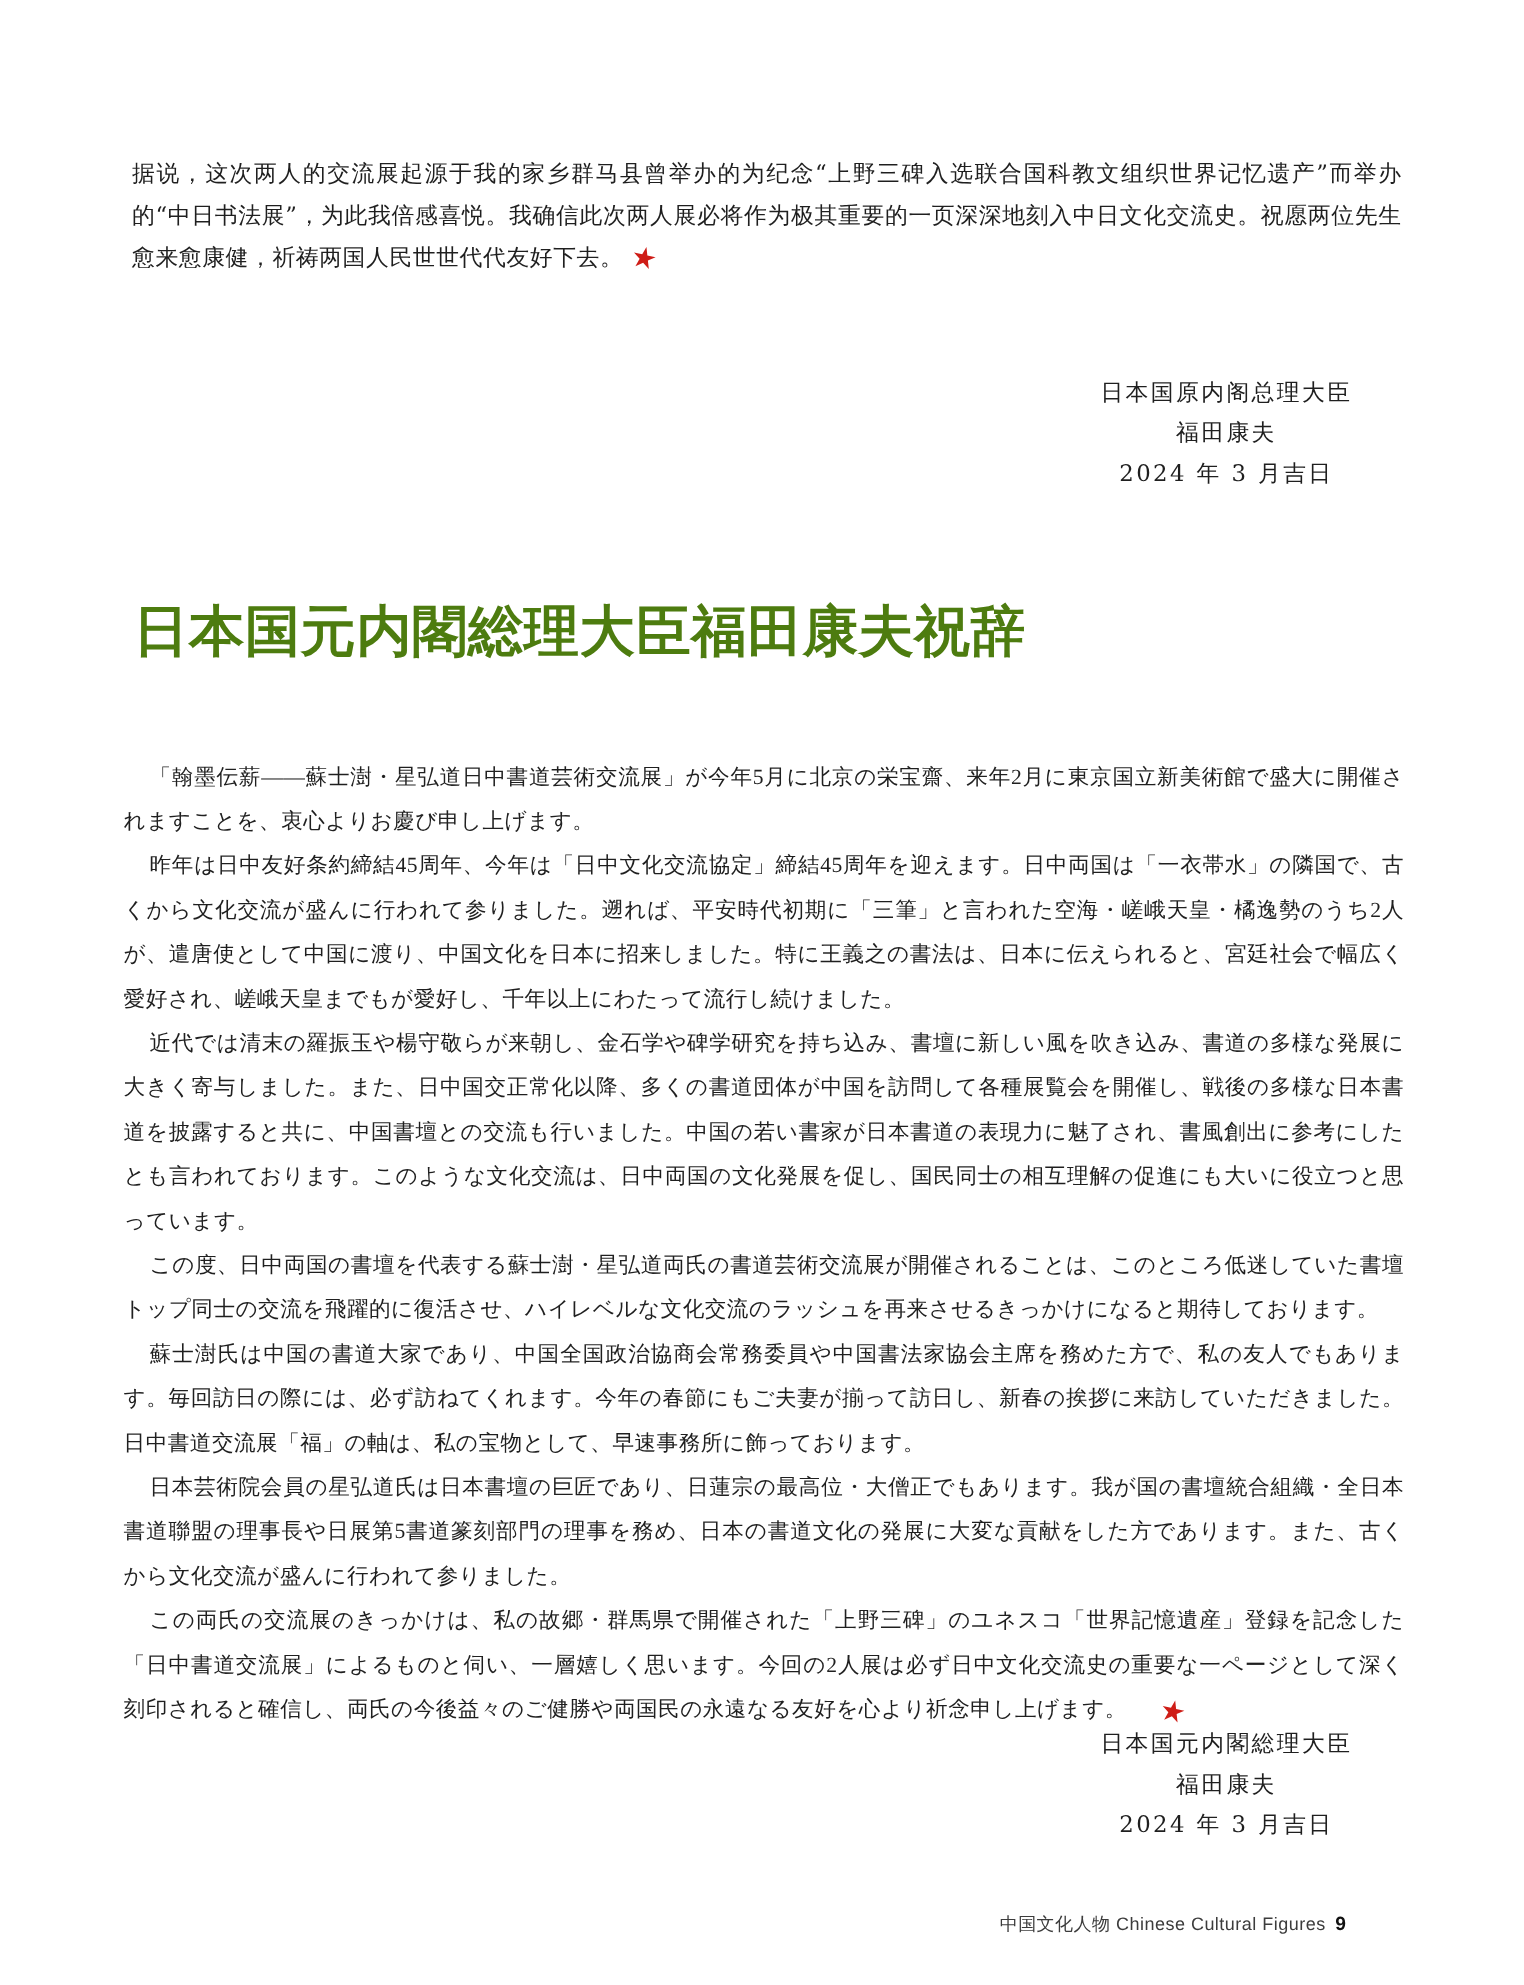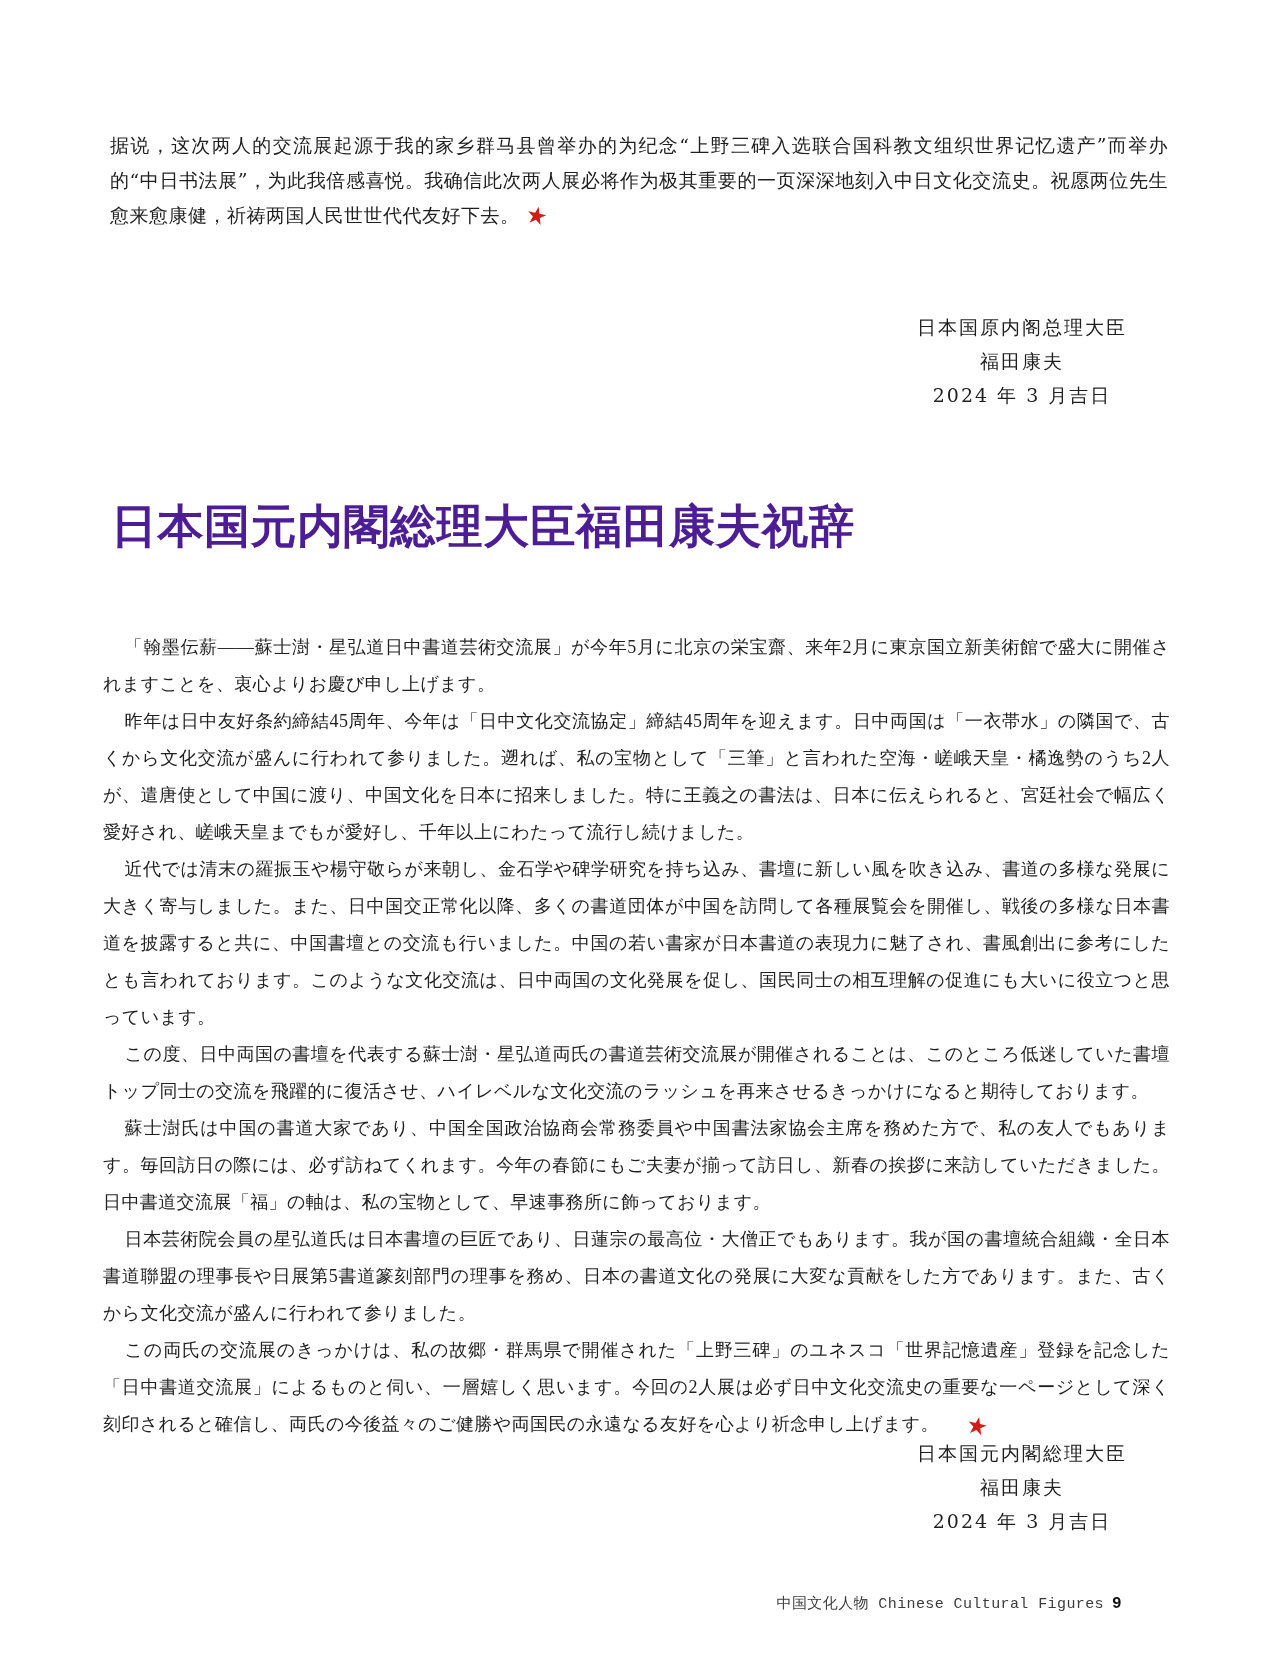--- a/index.html
+++ b/index.html
@@ -57,21 +57,21 @@
   
   .article-heading {
     position: absolute;
     left: 111px;
     top: 496px;
     margin: 0;
     font-size: 46px;
     font-weight: bold;
     letter-spacing: 0.5px;
     white-space: nowrap;
-    color: #4c1d95;
+    color: #4d7c0f;
   }
   
   .article-body {
     position: absolute;
     left: 103px;
     right: 100px;
     top: 629px;
     font-size: 18px;
     line-height: 37px;
     letter-spacing: 0.4px;
@@ -80,21 +80,21 @@
   .article-body p {
     margin: 0;
     text-indent: 1.2em;
     font-family: Liberation Serif, serif;
   }
   
   .footer {
     position: absolute;
     right: 148px;
     top: 1594px;
-    font-family: Liberation Mono, monospace;
+    font-family: Liberation Sans, sans-serif;
     font-size: 15px;
     color: #3c3c3c;
     letter-spacing: 0.4px;
     white-space: nowrap;
   }
   .footer .page-num {
     font-weight: bold;
     color: #111111;
     margin-left: 8px;
     font-size: 16px;
@@ -110,21 +110,21 @@
   <div class="sig-block sig-block-1">
     <span class="sig-line">日本国原内阁总理大臣</span>
     <span class="sig-line">福田康夫</span>
     <span class="sig-line">2024 年 3 月吉日</span>
   </div>
 
   <h1 class="article-heading">日本国元内閣総理大臣福田康夫祝辞</h1>
 
   <div class="article-body">
     <p class="body-paragraph">「翰墨伝薪——蘇士澍・星弘道日中書道芸術交流展」が今年5月に北京の栄宝齋、来年2月に東京国立新美術館で盛大に開催されますことを、衷心よりお慶び申し上げます。</p>
-    <p class="body-paragraph">昨年は日中友好条約締結45周年、今年は「日中文化交流協定」締結45周年を迎えます。日中両国は「一衣帯水」の隣国で、古くから文化交流が盛んに行われて参りました。遡れば、私の宝物として「三筆」と言われた空海・嵯峨天皇・橘逸勢のうち2人が、遣唐使として中国に渡り、中国文化を日本に招来しました。特に王義之の書法は、日本に伝えられると、宮廷社会で幅広く愛好され、嵯峨天皇までもが愛好し、千年以上にわたって流行し続けました。</p>
+    <p class="body-paragraph">昨年は日中友好条約締結45周年、今年は「日中文化交流協定」締結45周年を迎えます。日中両国は「一衣帯水」の隣国で、古くから文化交流が盛んに行われて参りました。遡れば、平安時代初期に「三筆」と言われた空海・嵯峨天皇・橘逸勢のうち2人が、遣唐使として中国に渡り、中国文化を日本に招来しました。特に王義之の書法は、日本に伝えられると、宮廷社会で幅広く愛好され、嵯峨天皇までもが愛好し、千年以上にわたって流行し続けました。</p>
     <p class="body-paragraph">近代では清末の羅振玉や楊守敬らが来朝し、金石学や碑学研究を持ち込み、書壇に新しい風を吹き込み、書道の多様な発展に大きく寄与しました。また、日中国交正常化以降、多くの書道団体が中国を訪問して各種展覧会を開催し、戦後の多様な日本書道を披露すると共に、中国書壇との交流も行いました。中国の若い書家が日本書道の表現力に魅了され、書風創出に参考にしたとも言われております。このような文化交流は、日中両国の文化発展を促し、国民同士の相互理解の促進にも大いに役立つと思っています。</p>
     <p class="body-paragraph">この度、日中両国の書壇を代表する蘇士澍・星弘道両氏の書道芸術交流展が開催されることは、このところ低迷していた書壇トップ同士の交流を飛躍的に復活させ、ハイレベルな文化交流のラッシュを再来させるきっかけになると期待しております。</p>
     <p class="body-paragraph">蘇士澍氏は中国の書道大家であり、中国全国政治協商会常務委員や中国書法家協会主席を務めた方で、私の友人でもあります。毎回訪日の際には、必ず訪ねてくれます。今年の春節にもご夫妻が揃って訪日し、新春の挨拶に来訪していただきました。日中書道交流展「福」の軸は、私の宝物として、早速事務所に飾っております。</p>
     <p class="body-paragraph">日本芸術院会員の星弘道氏は日本書壇の巨匠であり、日蓮宗の最高位・大僧正でもあります。我が国の書壇統合組織・全日本書道聯盟の理事長や日展第5書道篆刻部門の理事を務め、日本の書道文化の発展に大変な貢献をした方であります。また、古くから文化交流が盛んに行われて参りました。</p>
     <p class="body-paragraph"><span>この両氏の交流展のきっかけは、私の故郷・群馬県で開催された「上野三碑」のユネスコ「世界記憶遺産」登録を記念した「日中書道交流展」によるものと伺い、一層嬉しく思います。今回の2人展は必ず日中文化交流史の重要な一ページとして深く刻印されると確信し、両氏の今後益々のご健勝や両国民の永遠なる友好を心より祈念申し上げます。</span><span class="star">★</span></p>
   </div>
 
   <div class="sig-block sig-block-2">
     <span class="sig-line">日本国元内閣総理大臣</span>
     <span class="sig-line">福田康夫</span>

